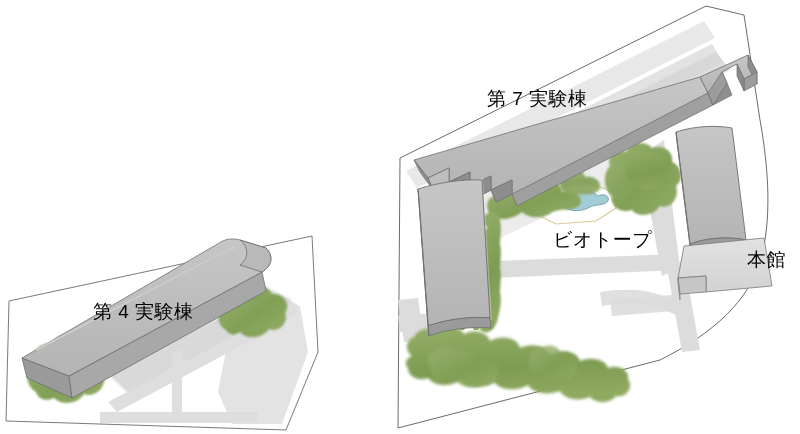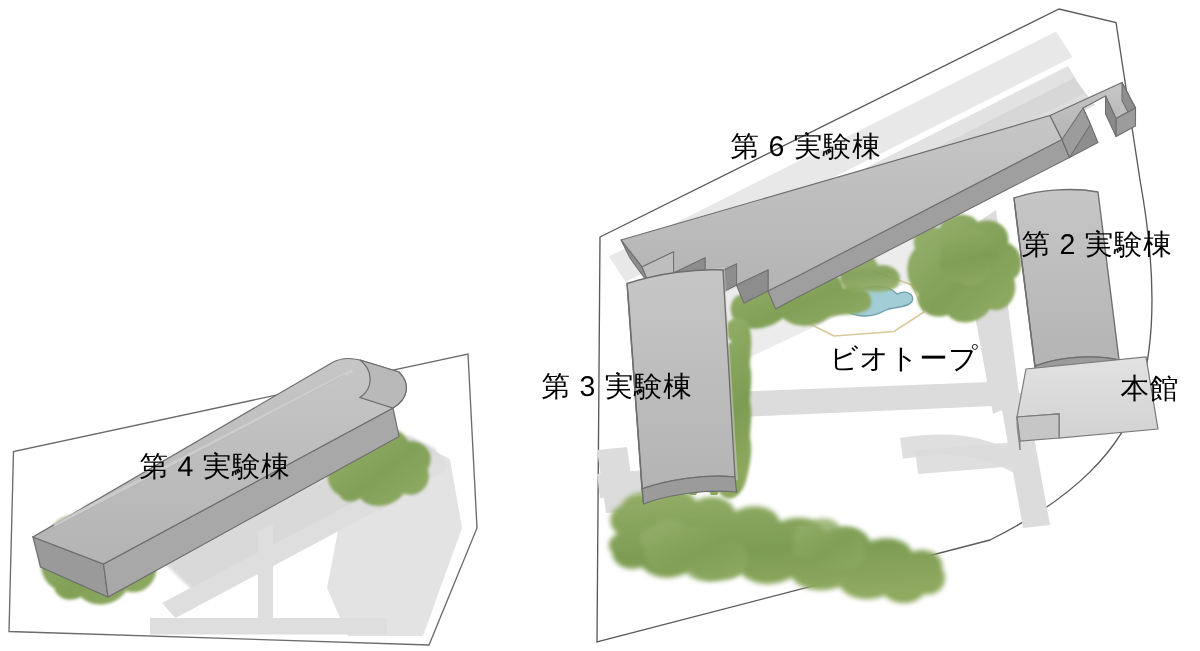--- a/index.html
+++ b/index.html
@@ -269,25 +269,23 @@
 
       <g>
         <path d="M684,246 L764,238 L772,286 L706,292 L706,276 L678,278 Z" fill="url(#roofGradLight)" stroke="#7a7a7a" stroke-width="0.8"></path>
         <path d="M678,278 L706,276 L706,292 L680,294 Z" fill="#c6c6c6" stroke="#7a7a7a" stroke-width="0.8"></path>
         <path d="M678,278 L680,294 L680,300 L678,284 Z" fill="#a8a8a8" stroke="#7a7a7a" stroke-width="0.6"></path>
       </g>
 
     </g>
   </svg>
 
-  <div class="map-label label-b1">第 6 実験棟</div>
-
-  <div class="map-label label-b2">第 2 実験棟</div>
-
-  <div class="map-label label-b3">第 3 実験棟</div>
+  <div class="map-label label-b1">第 7 実験棟</div>
+
+
 
   <div class="map-label label-b4">第 4 実験棟</div>
 
   <div class="map-label label-biotope">ビオトープ</div>
 
   <div class="map-label label-honkan">本館</div>
 
 </div>
 
 </body></html>

